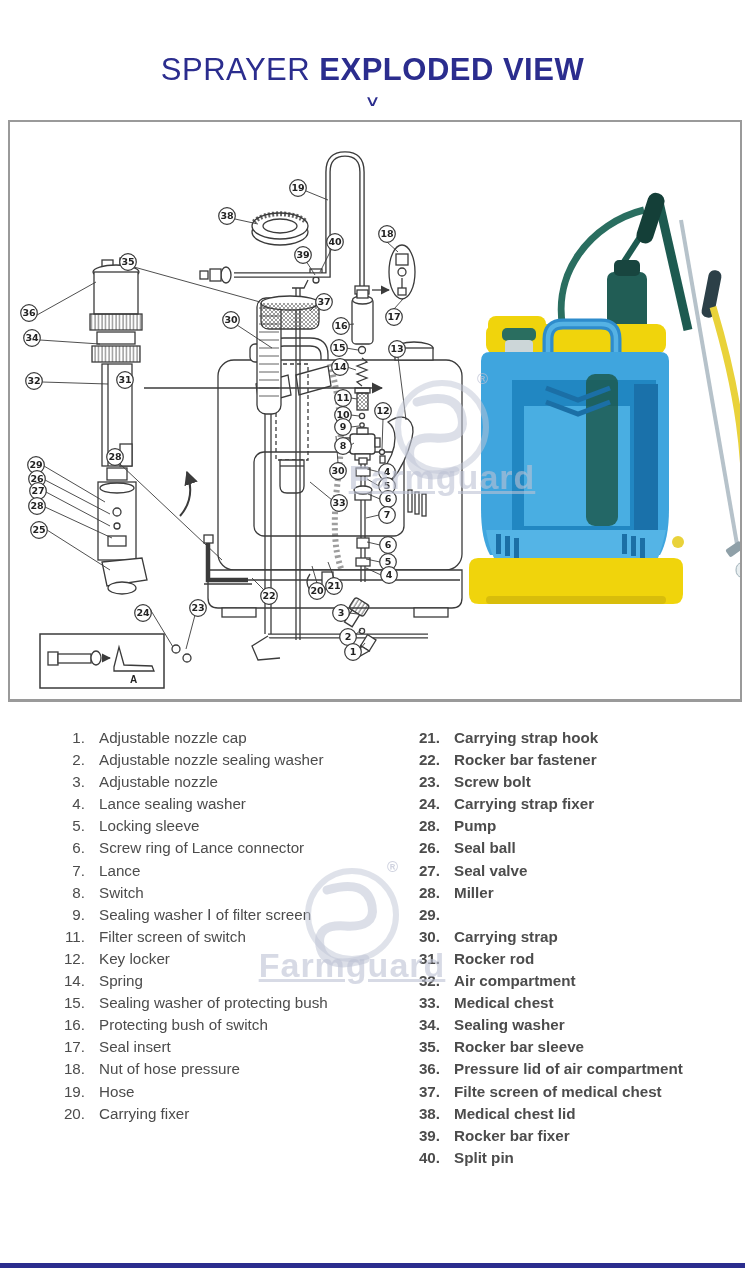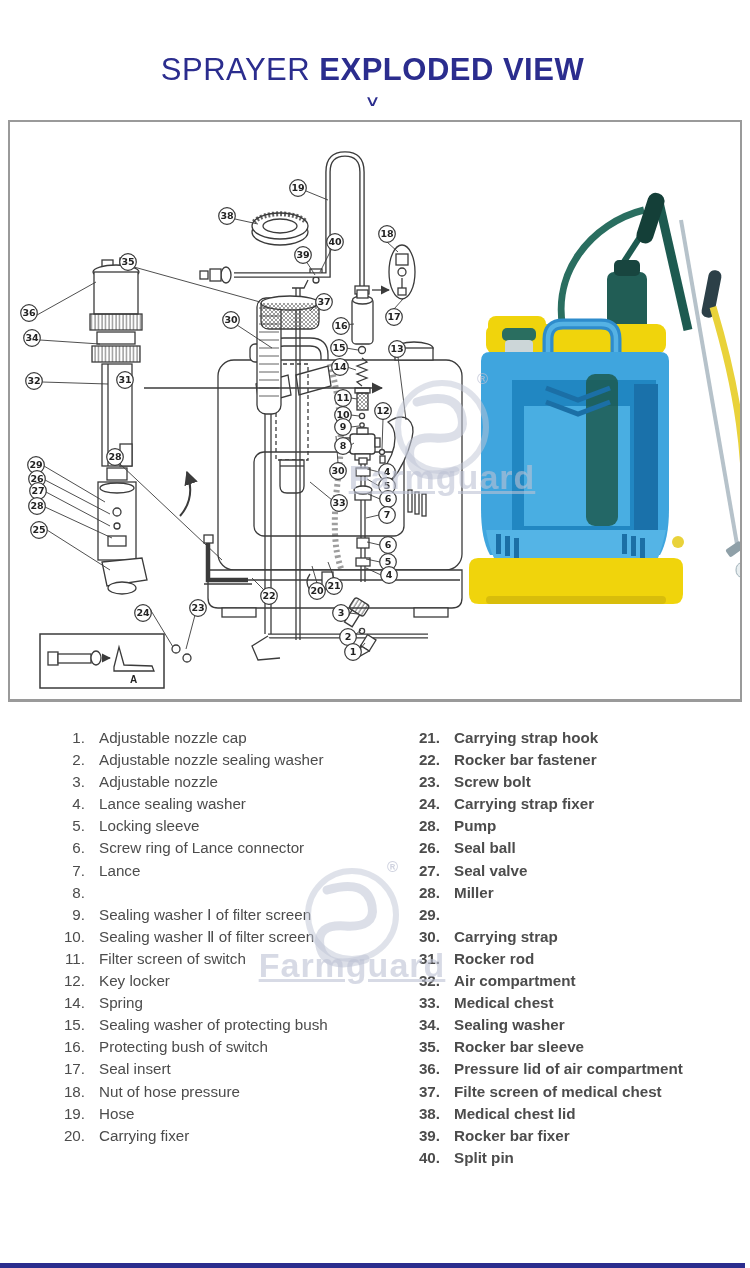--- a/index.html
+++ b/index.html
@@ -465,30 +465,27 @@
       <li>
         <span class="num">6.</span>
         <span class="lbl">Screw ring of Lance connector</span>
       </li>
       <li>
         <span class="num">7.</span>
         <span class="lbl">Lance</span>
       </li>
       <li>
         <span class="num">8.</span>
+        <span class="lbl">Switch</span>
       </li>
       <li>
         <span class="num">9.</span>
         <span class="lbl">Sealing washer Ⅰ of filter screen</span>
       </li>
       <li>
-        <span class="num">10.</span>
-        <span class="lbl">Sealing washer Ⅱ of filter screen</span>
-      </li>
-      <li>
         <span class="num">11.</span>
         <span class="lbl">Filter screen of switch</span>
       </li>
       <li>
         <span class="num">12.</span>
         <span class="lbl">Key locker</span>
       </li>
       <li>
         <span class="num">14.</span>
         <span class="lbl">Spring</span>

